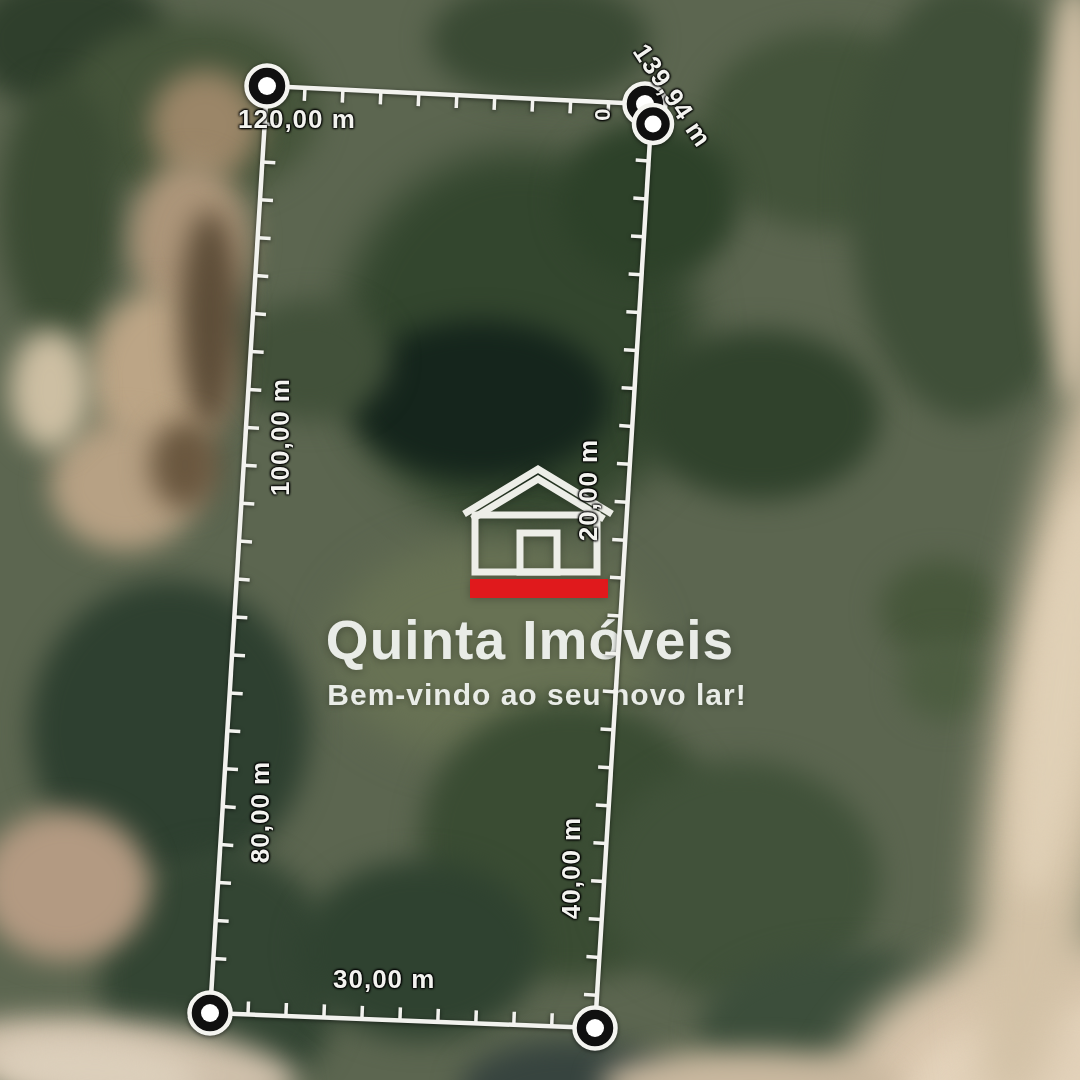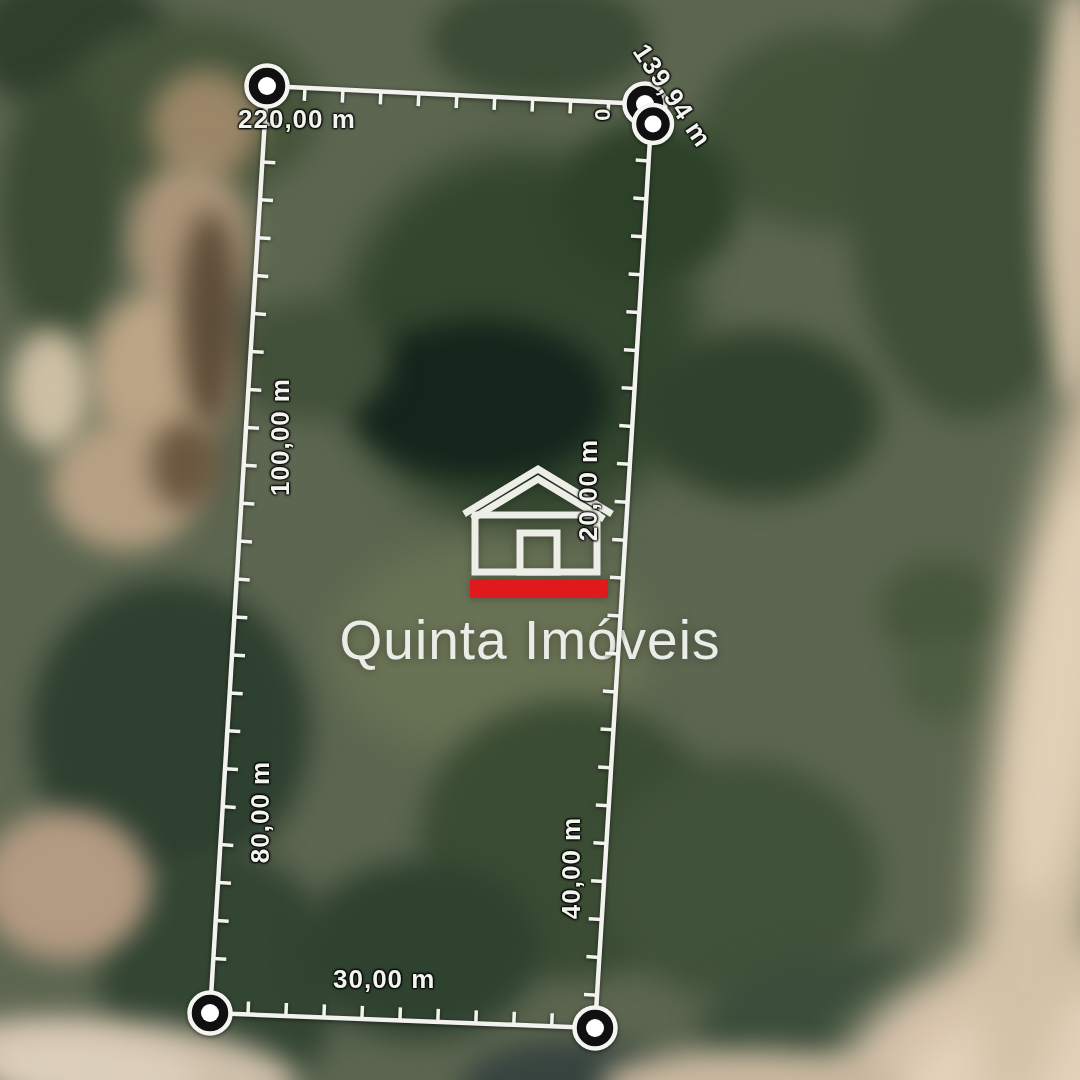--- a/index.html
+++ b/index.html
@@ -19,21 +19,21 @@
   .mlabel{
     position:absolute;font-size:26px;font-weight:bold;color:#f3f3ef;
     white-space:nowrap;letter-spacing:1px;
     text-shadow:-1px -1px 2px rgba(0,0,0,.85),1px -1px 2px rgba(0,0,0,.85),
                 -1px 1px 2px rgba(0,0,0,.85),1px 1px 2px rgba(0,0,0,.85);
   }
   .rot-ccw{transform:translate(-50%,-50%) rotate(-90deg);}
   .watermark{position:absolute;left:530px;top:608px;transform:translateX(-50%);
     text-align:center;white-space:nowrap;}
   .brand-name{
-    font-size:55px;font-weight:normal;color:#e9ece7;letter-spacing:1px;
+    font-size:55px;font-weight:bold;color:#e9ece7;letter-spacing:1px;
     text-shadow:0 1px 8px rgba(0,0,0,.30);
   }
   .brand-tagline{
     font-size:30px;font-weight:bold;color:#e9ece7;letter-spacing:1px;
     margin-top:6px;padding-left:14px;
     text-shadow:0 1px 6px rgba(0,0,0,.30);
   }
   .house-svg{position:absolute;left:460px;top:462px;
     filter:drop-shadow(0 1px 4px rgba(0,0,0,.25));}
   .house-stroke{fill:none;stroke:#edeee8;stroke-width:7;}
@@ -88,20 +88,21 @@
 
   <svg class="house-svg" width="160" height="140" viewBox="0 0 160 140">
     <polyline class="house-stroke" points="4,52 78,7 152,52"></polyline>
     <polyline class="house-stroke" points="12,57 78,17 144,57"></polyline>
     <rect class="house-stroke" x="15" y="53" width="122" height="57"></rect>
     <rect class="house-stroke" x="60" y="71" width="37" height="39"></rect>
     <rect x="10" y="117" width="138" height="19" fill="#e0191c"></rect>
   </svg>
   <div class="watermark">
     <div class="brand-name">Quinta Imóveis</div>
+    <div class="brand-tagline">Bem-vindo ao seu novo lar!</div>
   </div>
 
   <svg id="mlines" class="overlay-svg" viewBox="0 0 1080 1080">
     <g id="ticks">
         <line x1="305.0" y1="87.8" x2="304.3" y2="100.8" class="tick"></line>
         <line x1="342.9" y1="89.6" x2="342.3" y2="102.6" class="tick"></line>
         <line x1="380.9" y1="91.4" x2="380.3" y2="104.4" class="tick"></line>
         <line x1="418.8" y1="93.2" x2="418.2" y2="106.2" class="tick"></line>
         <line x1="456.8" y1="95.0" x2="456.2" y2="108.0" class="tick"></line>
         <line x1="494.7" y1="96.8" x2="494.1" y2="109.8" class="tick"></line>
@@ -183,21 +184,21 @@
     <g>
       <circle class="marker-outer" cx="210" cy="1013" r="20.5"></circle>
         <circle class="marker-inner" cx="210" cy="1013" r="9"></circle>
     </g>
     <g>
       <circle class="marker-outer" cx="595" cy="1028" r="20.5"></circle>
         <circle class="marker-inner" cx="595" cy="1028" r="9"></circle>
     </g>
   </svg>
 
-  <div class="mlabel" style="left:238px;top:104px;">220,00 m</div>
+  <div class="mlabel" style="left:238px;top:104px;">120,00 m</div>
   <div class="mlabel" style="left:652px;top:38px;transform-origin:0 0;transform:rotate(56deg);">139,94 m</div>
   <div class="mlabel rot-ccw" style="left:280px;top:437px;">100,00 m</div>
   <div class="mlabel rot-ccw" style="left:588px;top:490px;">20,00 m</div>
   <div class="mlabel rot-ccw" style="left:260px;top:812px;">80,00 m</div>
   <div class="mlabel rot-ccw" style="left:571px;top:868px;">40,00 m</div>
   <div class="mlabel" style="left:333px;top:964px;">30,00 m</div>
   <div class="mlabel rot-ccw" style="left:603px;top:114px;font-size:22px;">0</div>
 
 </div>
 

